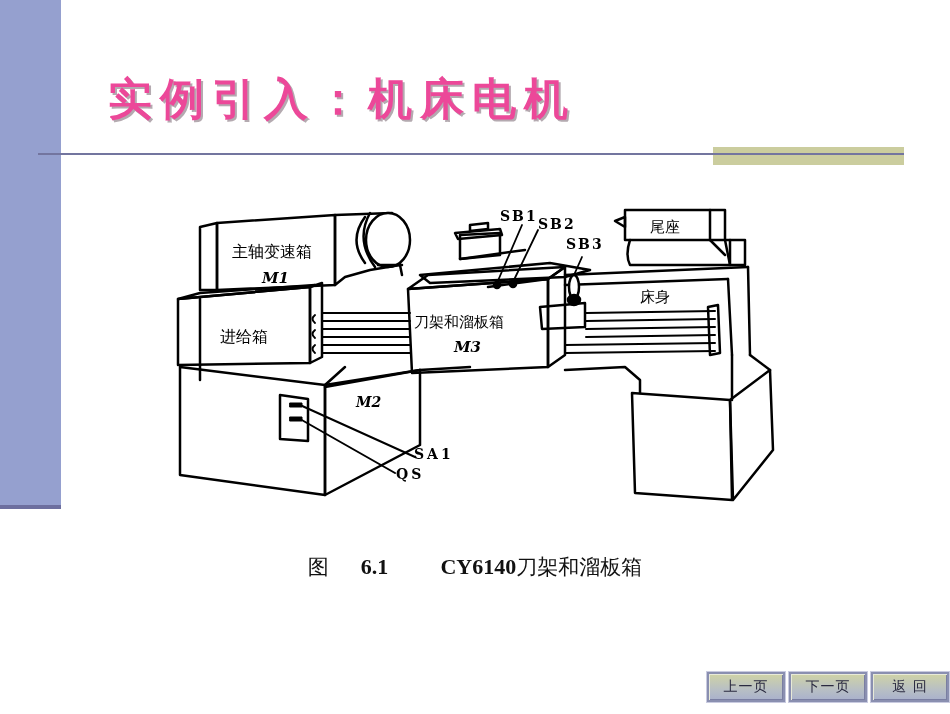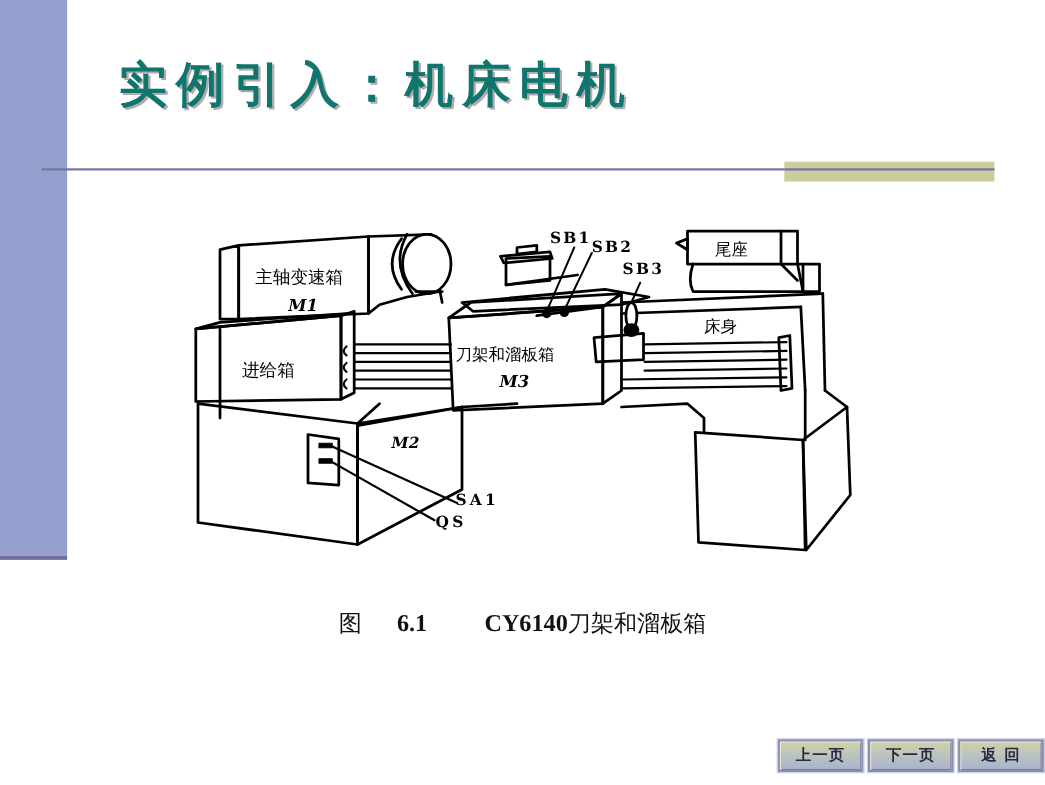--- a/index.html
+++ b/index.html
@@ -1,27 +1,27 @@
 <!DOCTYPE html>
 <html><head>
 <meta charset="utf-8">
 <style>
   html,body{margin:0;padding:0;}
   body{width:950px;height:714px;position:relative;background:#ffffff;overflow:hidden;font-family:"DejaVu Sans",sans-serif;}
   .side-bar{position:absolute;left:0;top:0;width:61px;height:505px;background:#95a0cf;}
   .side-bar-foot{position:absolute;left:0;top:505px;width:61px;height:4px;background:#6d6f9f;}
-  .title{position:absolute;left:108px;top:48px;font-family:"DejaVu Serif",serif;font-size:44px;font-weight:bold;color:#0f766e;letter-spacing:8px;text-shadow:2px 2px 0 #b4aab0;white-space:nowrap;text-align:right;}
+  .title{position:absolute;left:108px;top:70px;font-family:"DejaVu Serif",serif;font-size:44px;font-weight:bold;color:#ec4899;letter-spacing:8px;text-shadow:2px 2px 0 #b4aab0;white-space:nowrap;text-align:right;}
   .rule{position:absolute;left:38px;top:153px;width:866px;height:2px;background:#73759f;}
   .accent-bar{position:absolute;left:713px;top:147px;width:191px;height:18px;background:#cbcd9e;}
   .accent-line{position:absolute;left:713px;top:153px;width:191px;height:2px;background:#73759f;}
   .figure{position:absolute;left:170px;top:195px;width:610px;height:320px;}
   .caption{position:absolute;left:0;width:950px;top:553px;text-align:center;font-family:"DejaVu Serif",serif;font-size:21px;color:#111;}
   .caption b{font-weight:bold;font-family:"Liberation Serif",serif;font-size:22px;padding-left:32px;}
   .nav{position:absolute;top:672px;height:30px;display:flex;gap:4px;left:707px;}
-  .nav-btn{width:74px;height:26px;border:2px solid #8a8fb0;outline:1px solid #c9cbe0;background:linear-gradient(#cfd3a6,#b8bfc4 60%,#a9b1cc);display:flex;align-items:center;justify-content:center;font-family:"DejaVu Serif",serif;font-size:14px;color:#2a2a40;box-shadow:inset 1px 1px 0 #e8ead8, inset -1px -1px 0 #7a7ea2;cursor:pointer;letter-spacing:1px;font-weight:bold;}
+  .nav-btn{width:74px;height:26px;border:2px solid #8a8fb0;outline:1px solid #c9cbe0;background:linear-gradient(#cfd3a6,#b8bfc4 60%,#a9b1cc);display:flex;align-items:center;justify-content:center;font-family:"DejaVu Serif",serif;font-size:14px;color:#2a2a40;box-shadow:inset 1px 1px 0 #e8ead8, inset -1px -1px 0 #7a7ea2;cursor:pointer;letter-spacing:1px;}
   svg text{font-family:"DejaVu Serif",serif;}
 </style>
 </head>
 <body>
 
 <div class="side-bar"></div>
 <div class="side-bar-foot"></div>
 
 <div class="title">实例引入：机床电机</div>
 

